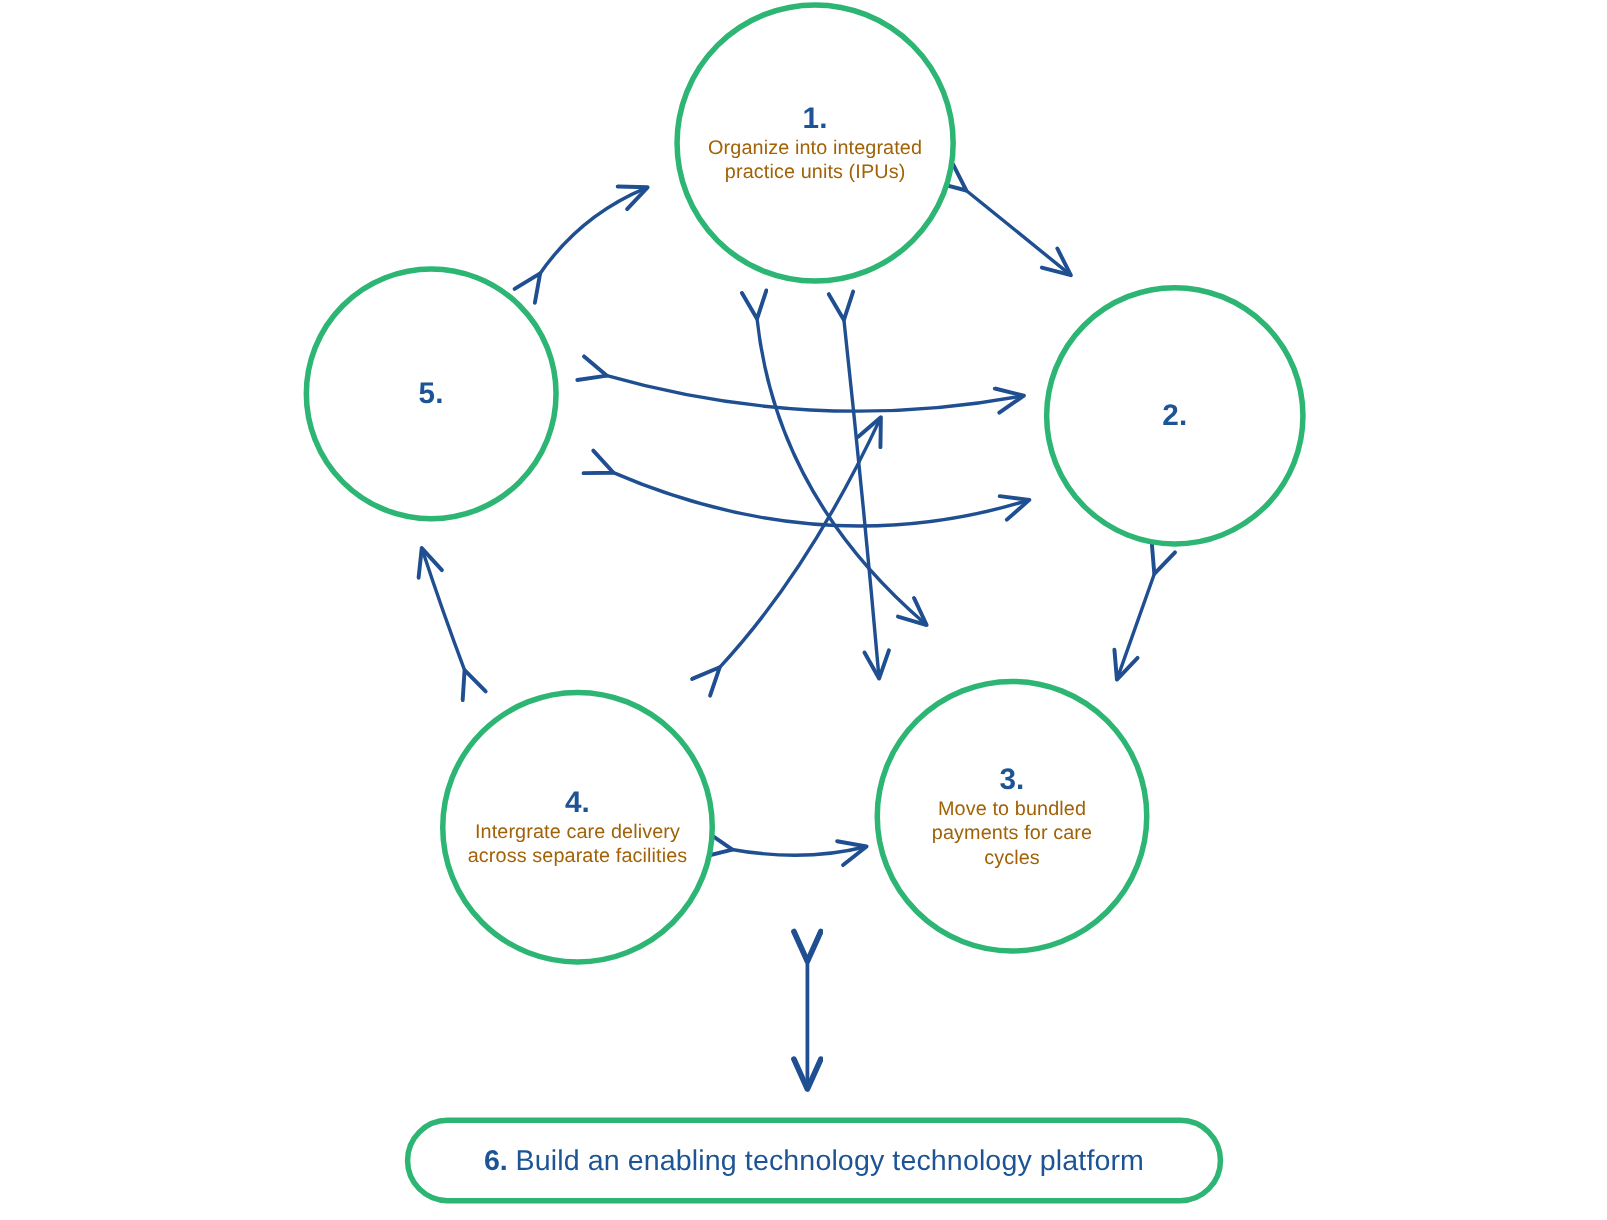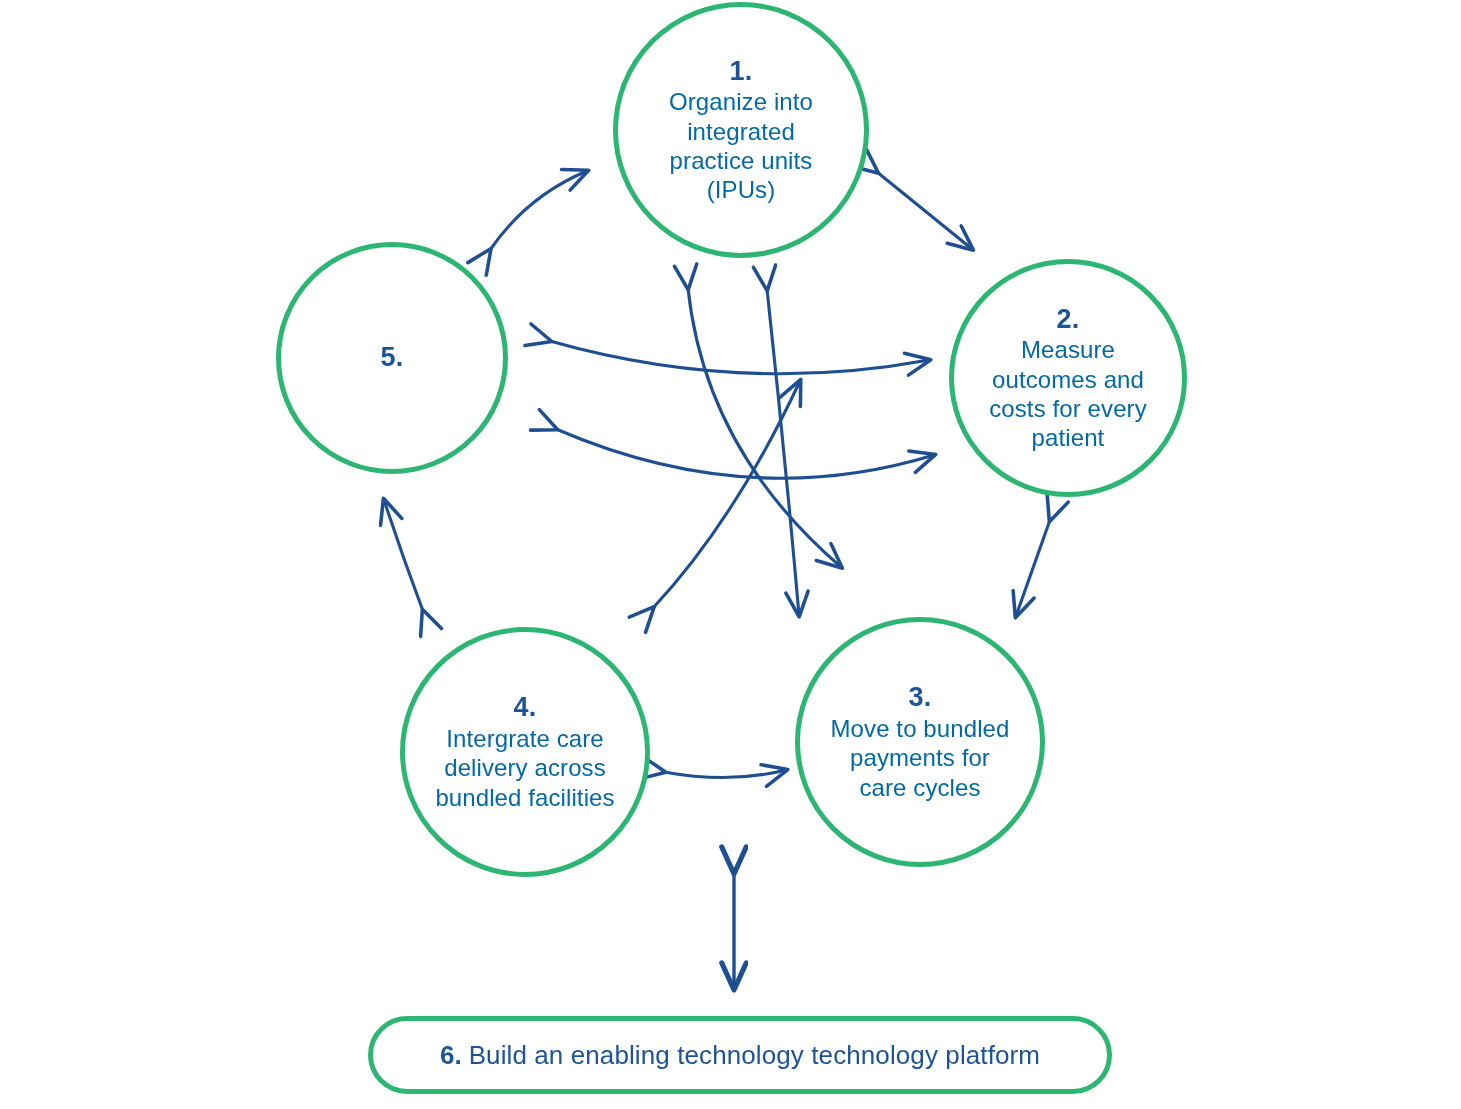--- a/index.html
+++ b/index.html
@@ -38,22 +38,22 @@
     text-align: center;
   }
   .node-num {
     color: #1d5495;
     font-weight: bold;
     font-size: 27px;
     line-height: 1.18;
     letter-spacing: 0.2px;
   }
   .node-text {
-    color: #0369a1;
-    font-size: 24px;
+    color: #a16207;
+    font-size: 18px;
     line-height: 1.22;
     letter-spacing: 0.1px;
     padding: 0 12px;
   }
   #c1 { left: 613px; top: 2px;   width: 256px; height: 256px; }
   #c2 { left: 949px; top: 259px; width: 238px; height: 238px; }
   #c3 { left: 795px; top: 617px; width: 250px; height: 250px; }
   #c4 { left: 400px; top: 627px; width: 250px; height: 250px; }
   #c5 { left: 276px; top: 242px; width: 232px; height: 232px; }
 
@@ -131,31 +131,30 @@
     </g>
   </svg>
 
   <div class="node-circle" id="c1">
     <div class="node-num">1.</div>
     <div class="node-text">Organize into integrated practice units (IPUs)</div>
   </div>
 
   <div class="node-circle" id="c2">
     <div class="node-num">2.</div>
-    <div class="node-text">Measure outcomes and costs for every patient</div>
   </div>
 
   <div class="node-circle" id="c3">
     <div class="node-num">3.</div>
     <div class="node-text">Move to bundled payments for care cycles</div>
   </div>
 
   <div class="node-circle" id="c4">
     <div class="node-num">4.</div>
-    <div class="node-text">Intergrate care delivery across bundled facilities</div>
+    <div class="node-text">Intergrate care delivery across separate facilities</div>
   </div>
 
   <div class="node-circle" id="c5">
     <div class="node-num">5.</div>
   </div>
 
   <div id="box6">
     <span class="box-num">6.</span>
     <span class="box-text">Build an enabling technology technology platform</span>
   </div>

